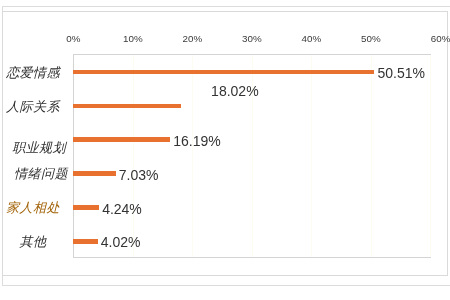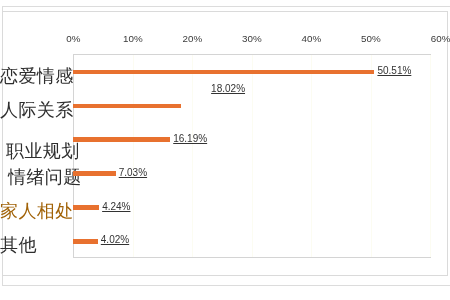--- a/index.html
+++ b/index.html
@@ -16,25 +16,25 @@
   .chart-frame{left:2px;top:10.6px;width:446px;height:265px;
                border:1px solid #dadada;box-sizing:border-box;background:#ffffff;}
   
   .plot-area{left:70px;top:42.4px;width:358px;height:204px;
              border:1px solid #d4d4d4;box-sizing:border-box;background:#ffffff;}
 
   .gridline{position:absolute;top:0;bottom:0;width:1px;background:#fcfcf2;}
 
   .tick-label{font-size:9.8px;color:#3a3a3a;text-align:center;white-space:nowrap;
               width:40px;transform:translateZ(0);}
-  .cat-label{font-family:"Liberation Serif",serif;font-size:18px;color:#2e2e2e;
-             white-space:nowrap;text-align:left;left:0;width:66px;
-             letter-spacing:0.4px;transform:translateZ(0);}
+  .cat-label{font-family:"Liberation Serif",serif;font-size:13px;color:#2e2e2e;
+             white-space:nowrap;text-align:center;left:0;width:66px;
+             letter-spacing:0.4px;transform:translateZ(0);font-style:italic;}
   .bar{height:4.5px;background:#e8712f;}
-  .value-label{font-size:10px;color:#333333;white-space:nowrap;transform:translateZ(0);text-decoration:underline;}
+  .value-label{font-size:14px;color:#333333;white-space:nowrap;transform:translateZ(0);}
 </style>
 </head>
 <body>
 
 <div class="abs page-frame"></div>
 <div class="abs chart-frame">
   <div class="abs plot-area" id="plot-area">
 
   <div class="gridline" style="left: 59px; background: rgb(252, 252, 242);"></div>
       <div class="gridline" style="left: 118px; background: rgb(252, 252, 242);"></div>

